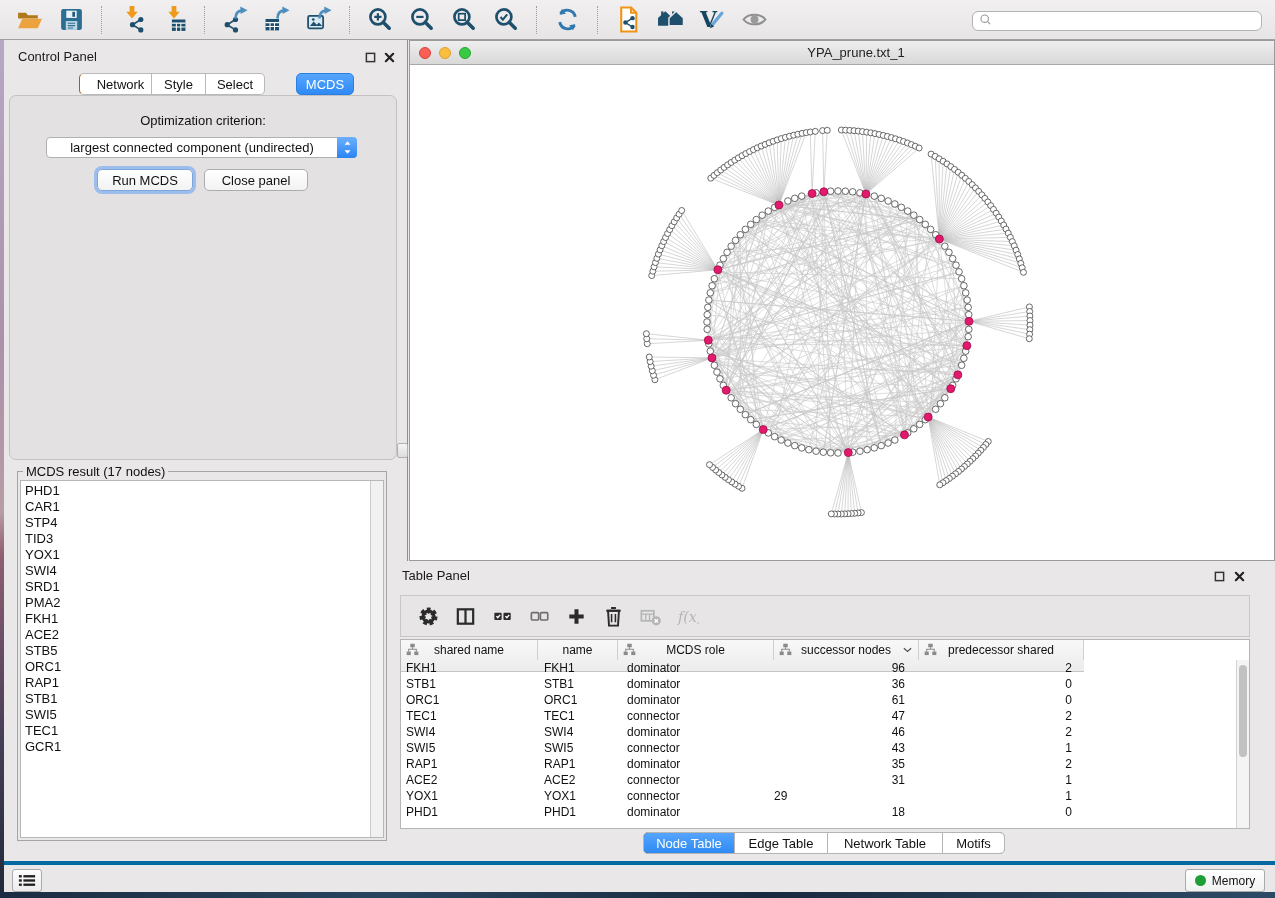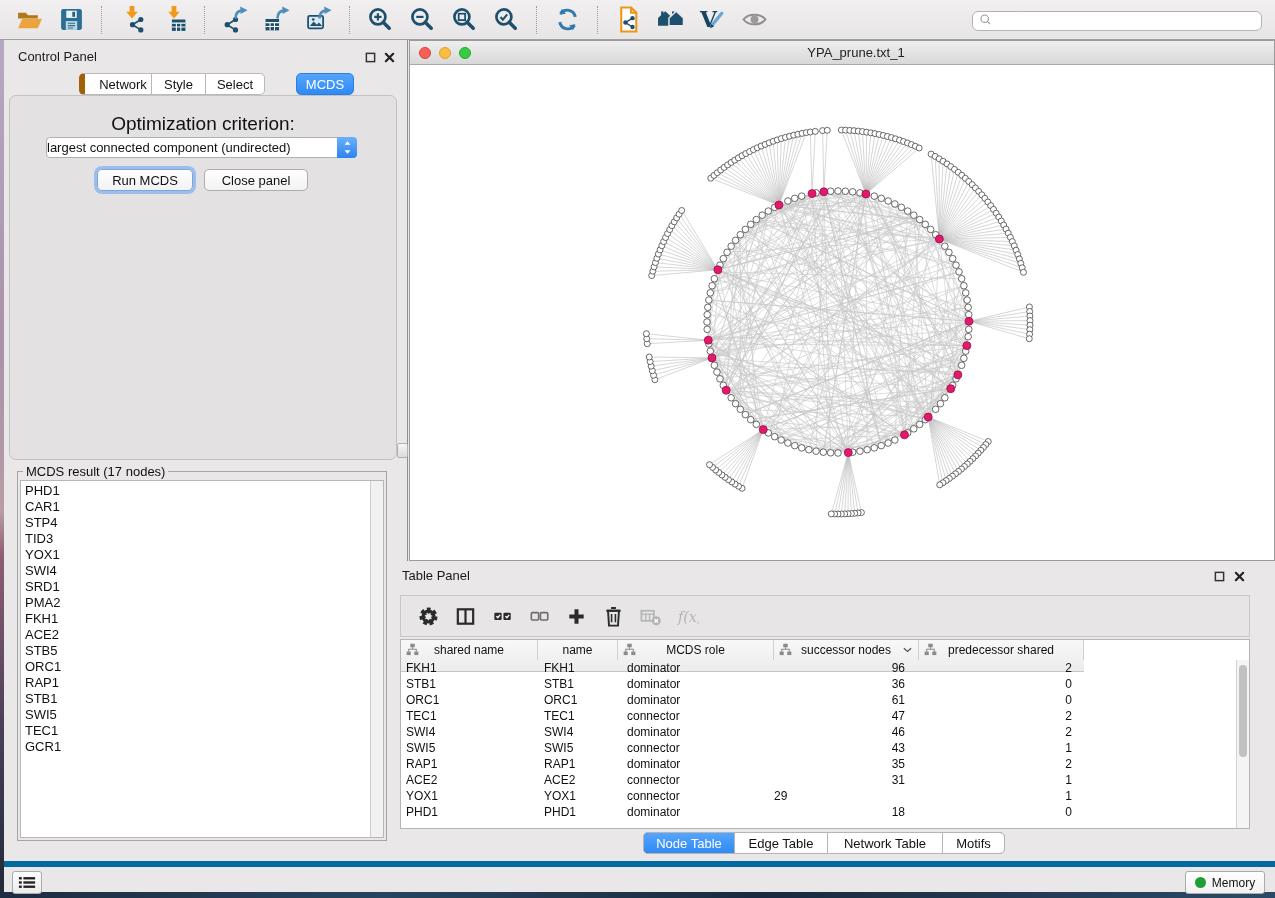--- a/index.html
+++ b/index.html
@@ -25,30 +25,30 @@
     background:linear-gradient(90deg,#1c2c41,#27455e 30%,#1a2a3e 60%,#2c4a66); }
 
   
   #control-panel { position:absolute; left:4px; top:40px; width:404px; height:821px;
     background:#e9e7e7; border-right:1px solid #8f8f8f; }
   .panel-title { position:absolute; left:14px; top:9px; font-size:13px; color:#1a1a1a; }
   .panel-winbtn { position:absolute; top:10px; width:14px; height:14px; display:flex; align-items:center; justify-content:center; }
   .cp-tabs { position:absolute; left:75px; top:33px; height:22px; display:flex; align-items:flex-start; }
   .cp-tab { height:22px; background:#fff; border:1px solid #b9b9b9; border-left:none;
     font-size:13px; color:#111; display:flex; align-items:center; justify-content:center; }
-  .cp-tab:first-child { border-left:6px solid #a16207; border-radius:5px 0 0 5px;padding-left:10px; }
+  .cp-tab:first-child { border-left:1px solid #a16207; border-radius:5px 0 0 5px;padding-left:10px; }
   .cp-tab.last-plain { border-radius:0 5px 5px 0; }
   .cp-tab.active { background:linear-gradient(#55a5fd,#2f8af4); color:#fff; border:1px solid #2a7fe4;
     border-radius:5px; margin-left:3px; }
   #cp-content { position:absolute; left:5px; top:55px; width:388px; height:365px;
     background:#e3e1e1; border:1px solid #c3c1c1; border-radius:7px; }
-  #opt-label { position:absolute; left:0; right:0; top:17px; text-align:center; font-size:19px; color:#111; }
+  #opt-label { position:absolute; left:0; right:0; top:17px; text-align:center; font-size:13px; color:#111; }
   #opt-select { position:absolute; left:36px; top:41px; width:311px; height:21px; background:#fff;
     border:1px solid #b0b0b0; border-radius:4px; display:flex; align-items:center; }
-  #opt-select .sel-text { flex:1; font-size:13px; padding-left:0; color:#111; white-space:nowrap; }
+  #opt-select .sel-text { flex:1; font-size:13px; padding-left:0; color:#111; white-space:nowrap;text-align:center; }
   #opt-select .stepper { width:20px; height:21px; margin-right:-1px; border-radius:0 4px 4px 0;
     background:linear-gradient(#6cb0fd,#2b84f1); display:flex; align-items:center; justify-content:center; }
   .cp-btn { position:absolute; top:73px; height:22px; background:linear-gradient(#ffffff,#f2f2f2);
     border:1px solid #adadad; border-radius:5px; font-size:13px; color:#111;
     display:flex; align-items:center; justify-content:center; font-family:"Liberation Sans",sans-serif; }
   #run-btn { left:87px; width:96px; box-shadow:0 0 0 3px rgba(110,165,245,.6); border-color:#7ba7dd; }
   #closepanel-btn { left:194px; width:104px; }
   #mcds-fieldset { position:absolute; left:13px; top:424px; width:370px; height:377px;
     border:1px solid #a5a5a5; }
   #mcds-fieldset legend { font-size:13px; color:#111; margin-left:5px; padding:0 3px; }
@@ -94,21 +94,21 @@
   #tp-thumb { position:absolute; left:2px; top:5px; width:8px; height:92px; border-radius:4px; background:#c1c1c1; }
   #tp-tabs { position:absolute; left:251px; top:271px; height:22px; display:flex;
     border:1px solid #b5b5b5; border-radius:5px; overflow:hidden; background:#404040; }
   .tp-tab { height:100%; display:flex; align-items:center; justify-content:center;
     font-size:13px; color:#111; background:#fff; border-left:1px solid #b5b5b5; }
   .tp-tab:first-child { border-left:none; }
   .tp-tab.active { background:linear-gradient(#55a5fd,#2f8af4); color:#fff; }
 
   
   #status-bar { position:absolute; left:4px; right:0; top:861px; height:31px;
-    background:#e9e7e7; border-top:6px solid #0369a1; }
+    background:#e9e7e7; border-top:4px solid #0369a1; }
   #list-btn { position:absolute; left:8px; top:4px; width:30px; height:23px;
     background:linear-gradient(#fdfdfd,#ececec); border:1px solid #ababab; border-radius:3px;
     display:flex; align-items:center; justify-content:center; }
   #memory-btn { position:absolute; right:10px; top:4px; width:80px; height:23px;
     background:linear-gradient(#ffffff,#f1f1f1); border:1px solid #ababab; border-radius:3px;
     display:flex; align-items:center; justify-content:center; gap:6px; font-size:12px; color:#111; }
   #memory-dot { width:11px; height:11px; border-radius:50%; background:#1f9d36; }
 </style>
 </head>
 <body>

